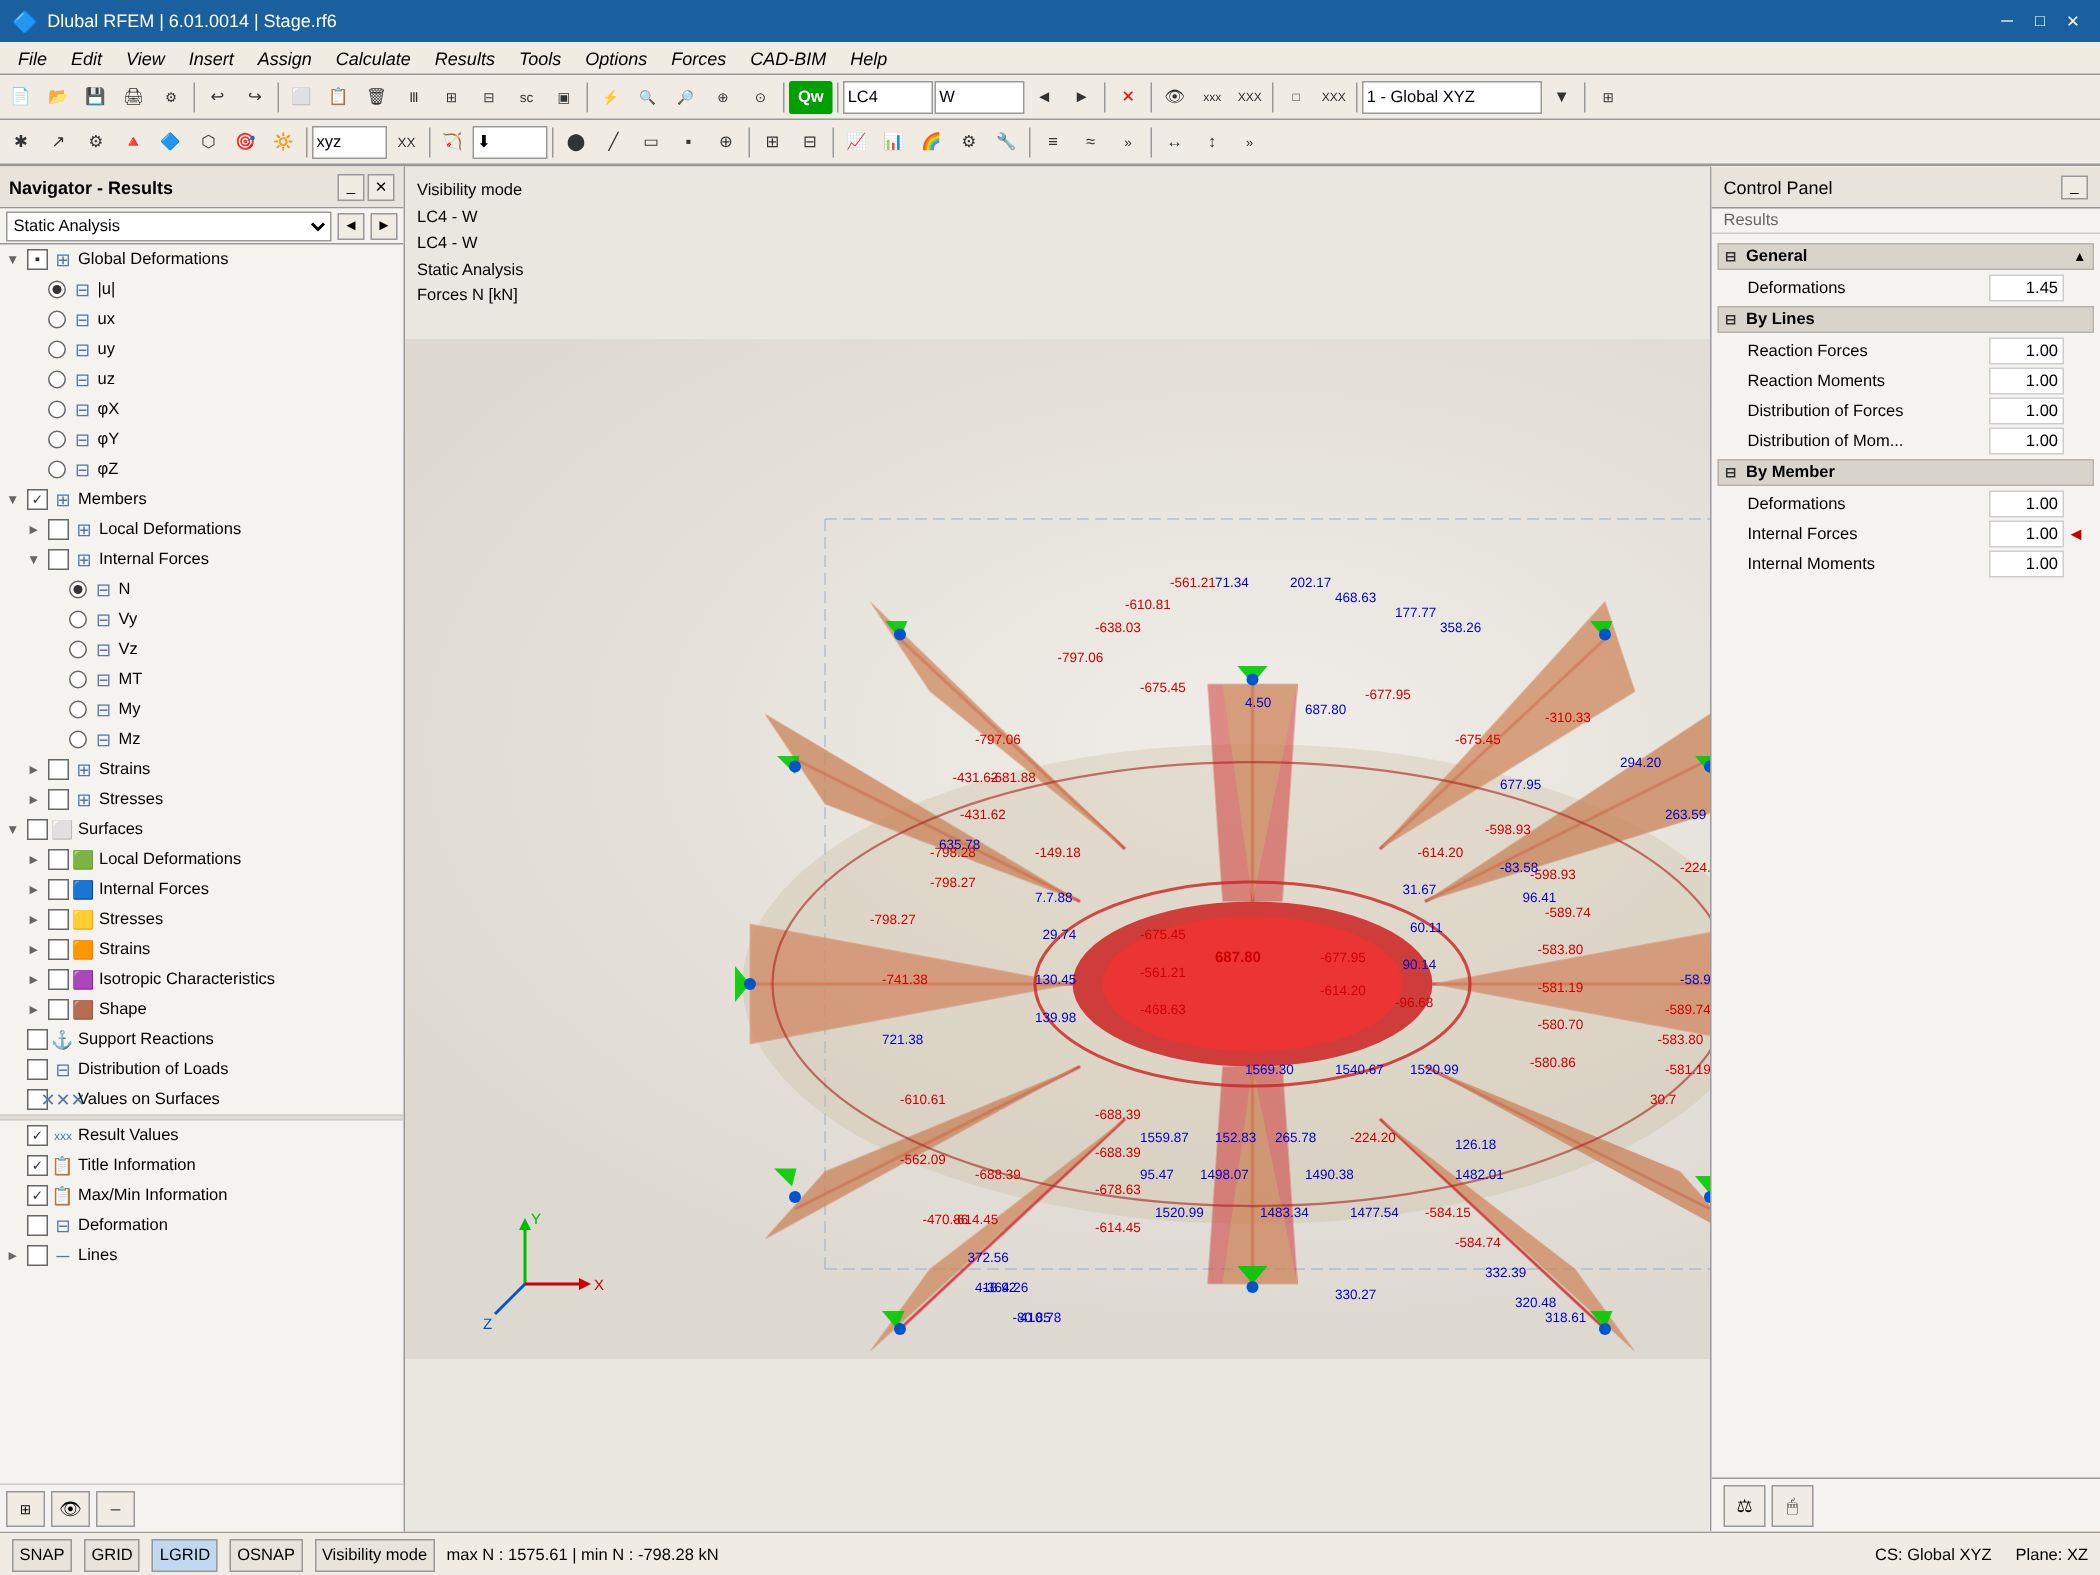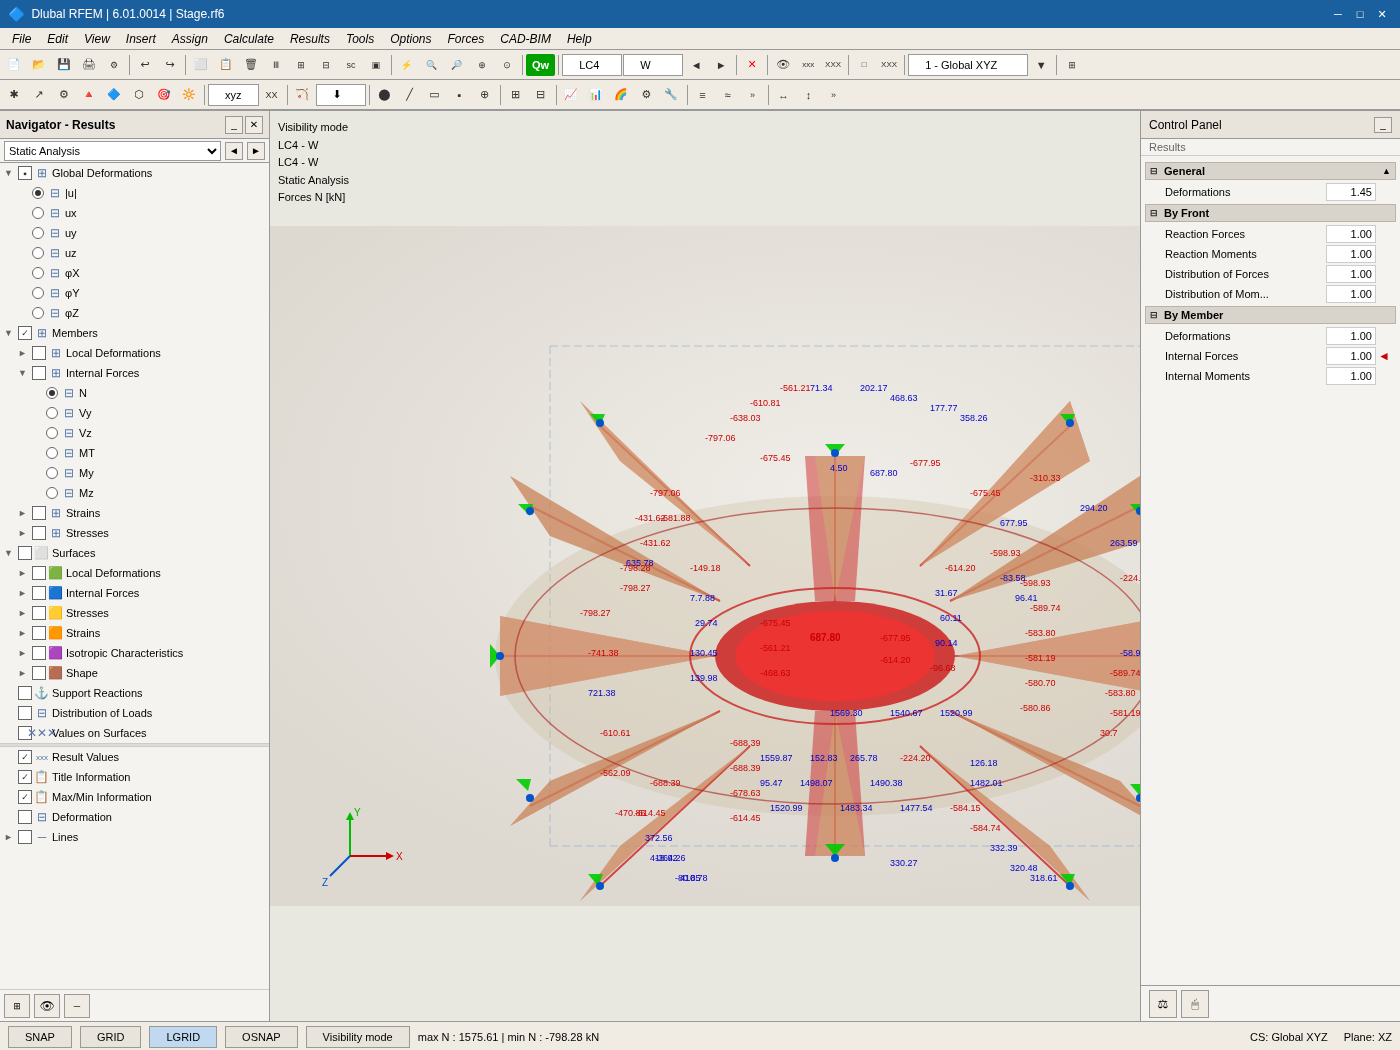--- a/index.html
+++ b/index.html
@@ -13,21 +13,21 @@
     
     
     #menu-bar { background: #f0ece4; height: 22px; display: flex; align-items: center; padding: 0 4px; border-bottom: 1px solid #999; }
     #menu-bar .menu-item { padding: 2px 8px; cursor: pointer; font-size: 12px; color: #000; font-style: italic; }
     
     
     .toolbar { background: #f0ece4; height: 30px; display: flex; align-items: center; padding: 0 2px; border-bottom: 1px solid #999; gap: 1px; }
     .toolbar .tb-btn { width: 24px; height: 24px; background: none; border: 1px solid transparent; cursor: pointer; display: flex; align-items: center; justify-content: center; font-size: 11px; color: #333; }
     .toolbar .tb-sep { width: 1px; height: 20px; background: #999; margin: 0 2px; }
     .toolbar .tb-green { background: #00a000; color: white; border-radius: 2px; padding: 1px 6px; font-size: 11px; font-weight: bold; height: 22px; display: flex; align-items: center; }
-    .toolbar .tb-dropdown { display: flex; align-items: center; background: white; border: 1px solid #999; height: 22px; padding: 0 16px; font-size: 11px; min-width: 60px; }
+    .toolbar .tb-dropdown { display: flex; align-items: center; background: white; border: 1px solid #999; height: 22px; padding: 0 2px; font-size: 11px; min-width: 60px; }
     
     
     #main-layout { display: flex; height: calc(1050px - 28px - 22px - 60px - 30px); }
     
     
     #navigator { width: 270px; background: #f5f3ef; border-right: 1px solid #999; display: flex; flex-direction: column; overflow: hidden; }
     #nav-header { background: #e8e4dc; height: 28px; display: flex; align-items: center; justify-content: space-between; padding: 0 6px; border-bottom: 1px solid #999; font-weight: bold; font-size: 12px; }
     #nav-header .nav-controls { display: flex; gap: 2px; }
     #nav-header .nav-btn { width: 18px; height: 18px; border: 1px solid #999; background: #f0ece4; cursor: pointer; display: flex; align-items: center; justify-content: center; font-size: 10px; }
     
@@ -62,21 +62,21 @@
     
     
     #info-overlay { position: absolute; top: 8px; left: 8px; font-size: 11px; color: #000; line-height: 1.6; }
     
     
     #cube-widget { position: absolute; top: 8px; right: 8px; width: 110px; height: 110px; }
     #cube-widget svg { width: 100%; height: 100%; }
     
     
     #status-bar { height: 30px; background: #f0ece4; border-top: 1px solid #999; display: flex; align-items: center; padding: 0 8px; gap: 8px; font-size: 11px; }
-    #status-bar .status-btn { padding: 2px 16px; border: 1px solid #999; background: #e8e4dc; cursor: pointer; font-size: 11px; height: 22px; display: flex; align-items: center; }
+    #status-bar .status-btn { padding: 2px 4px; border: 1px solid #999; background: #e8e4dc; cursor: pointer; font-size: 11px; height: 22px; display: flex; align-items: center; }
     #status-bar .status-text { flex: 1; }
     
     
     #control-panel { width: 260px; background: #f5f3ef; border-left: 1px solid #999; display: flex; flex-direction: column; overflow: hidden; }
     #cp-header { background: #e8e4dc; height: 28px; display: flex; align-items: center; justify-content: space-between; padding: 0 8px; border-bottom: 1px solid #999; font-size: 12px; }
     #cp-header .cp-minimize { width: 18px; height: 16px; border: 1px solid #999; background: #f0ece4; cursor: pointer; display: flex; align-items: center; justify-content: center; font-size: 10px; }
     #cp-content { flex: 1; overflow-y: auto; padding: 4px; }
     #cp-content::-webkit-scrollbar { width: 14px; }
     #cp-content::-webkit-scrollbar-track { background: #f5f3ef; }
     #cp-content::-webkit-scrollbar-thumb { background: #c0bbb4; border: 2px solid #f5f3ef; }
@@ -748,21 +748,21 @@
         <div class="cp-row">
           <span class="cp-label">Deformations</span>
           <div class="cp-value">
             <span>1.45</span>
           </div>
           <span class="cp-arrow" style="visibility:hidden;">◄</span>
         </div>
 
         <div class="cp-section-header">
           <span class="cp-expand">⊟</span>
-          <span>By Front</span>
+          <span>By Lines</span>
         </div>
         <div class="cp-row">
           <span class="cp-label">Reaction Forces</span>
           <div class="cp-value">
             <span>1.00</span>
           </div>
           <span class="cp-arrow" style="visibility:hidden;">◄</span>
         </div>
         <div class="cp-row">
           <span class="cp-label">Reaction Moments</span>

